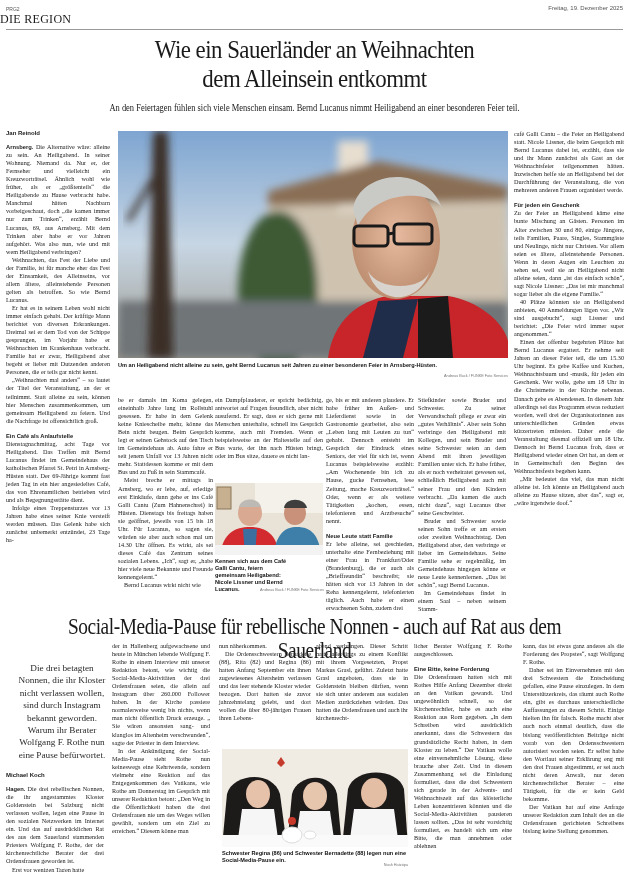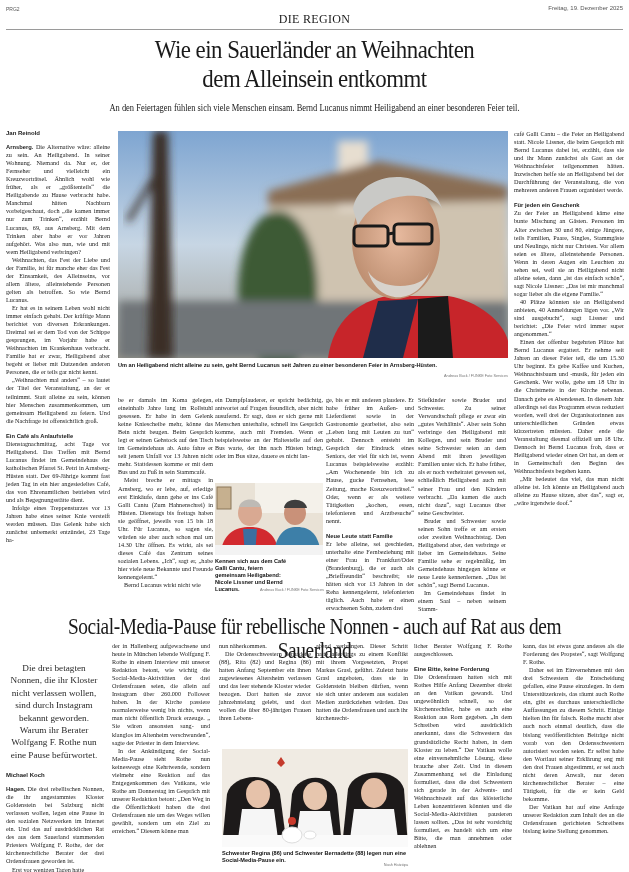--- a/index.html
+++ b/index.html
@@ -3,21 +3,21 @@
 <meta charset="utf-8">
 <style>
   * { box-sizing: border-box; margin: 0; padding: 0; }
   html, body { width: 629px; height: 872px; background: #ffffff; overflow: hidden; }
   body { position: relative; font-family: "Liberation Serif", serif; color: #1a1a1a; }
 
   .abs { position: absolute; }
 
   .page-num { left: 6px; top: 6px; font-family: "Liberation Sans", sans-serif; font-size: 5px; color: #555; }
   .page-date { right: 6px; top: 5px; font-family: "Liberation Sans", sans-serif; font-size: 6px; color: #555; }
-  .section { left: 0; width: 629px; top: 12px; text-align: center; font-size: 12px; letter-spacing: 0.3px; color: #1a1a1a; }
+  .section { left: 0; width: 629px; top: 12px; font-size: 12px; letter-spacing: 0.3px; color: #1a1a1a; }
   .rule-top { left: 6px; width: 617px; top: 29px; height: 0; border-top: 1px solid #9a9a9a; }
 
   .h1 { left: 0; width: 629px; top: 35px; text-align: center; font-size: 26px; line-height: 29px; letter-spacing: -0.6px; transform: scaleX(0.88); transform-origin: center top; font-weight: normal; }
   .subtitle { left: 0; width: 629px; top: 103px; text-align: center; font-size: 9.4px; transform: scaleX(0.9); transform-origin: center top; }
 
   .byline { font-family: "Liberation Sans", sans-serif; font-weight: bold; font-size: 6px; }
   .col { font-size: 6.2px; line-height: 8.05px; text-align: justify; hyphens: auto; color: #222; }
   .col p { text-indent: 6px; }
   .col p.noindent { text-indent: 0; }
   .col .lead { font-family: "Liberation Sans", sans-serif; font-weight: bold; font-size: 5.8px; }
@@ -25,21 +25,21 @@
 
   .photo-main { left: 118px; top: 131px; width: 390px; height: 227px; overflow: hidden;
     background: linear-gradient(180deg, #8fb2d6 0%, #b9cde0 35%, #d8dde2 60%, #b7a68c 100%); }
   .caption { font-family: "Liberation Sans", sans-serif; font-weight: bold; font-size: 5.6px; line-height: 7px; color: #111; }
   .credit { font-family: "Liberation Sans", sans-serif; font-size: 3.8px; color: #777; }
 
   .photo-small { left: 215px; top: 483px; width: 108px; height: 72px; overflow: hidden; background: #e7ddd0; }
 
   .h2 { left: 0; width: 629px; top: 615px; text-align: center; font-size: 22.5px; line-height: 24px; letter-spacing: -0.5px; transform: scaleX(0.86); transform-origin: center top; }
 
-  .teaser { left: 6px; top: 662px; width: 96px; text-align: center; font-size: 9.2px; line-height: 12.4px; color: #2a2a2a; }
+  .teaser { left: 14px; top: 662px; width: 96px; text-align: center; font-size: 9.2px; line-height: 12.4px; color: #2a2a2a; }
 
   .photo-nuns { left: 222px; top: 749px; width: 186px; height: 98px; overflow: hidden; background: #efeae2; }
 </style>
 </head>
 <body>
 
 <div class="abs page-num">PRG2</div>
 <div class="abs page-date">Freitag, 19. Dezember 2025</div>
 <div class="abs section">DIE REGION</div>
 <div class="abs rule-top"></div>

